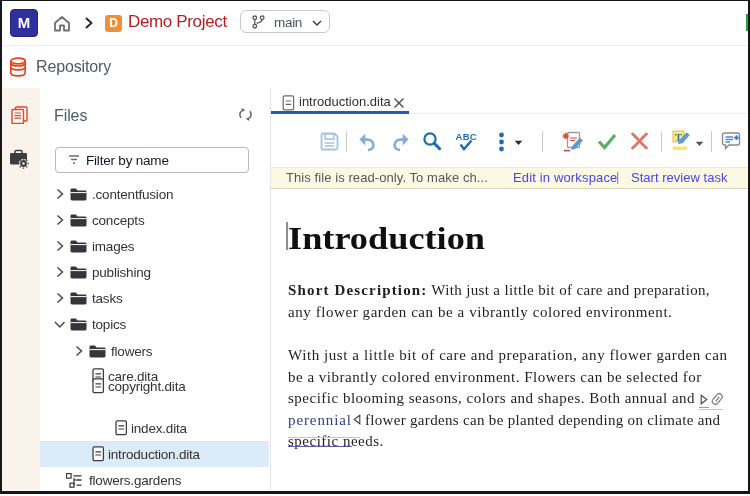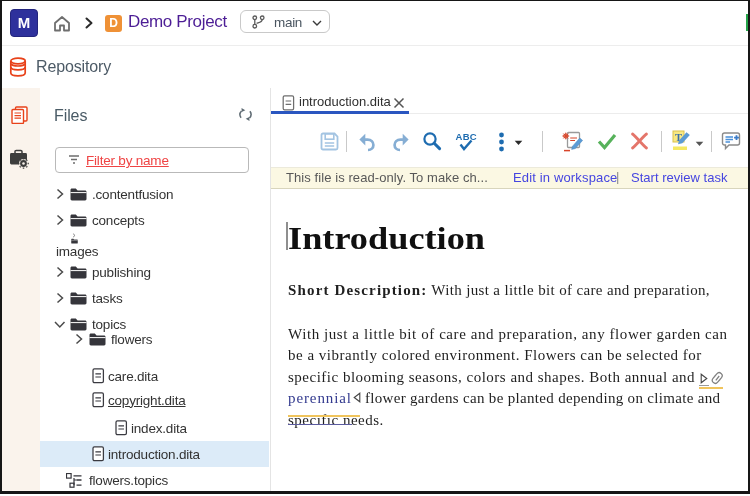--- a/index.html
+++ b/index.html
@@ -16,21 +16,21 @@
 <svg class="abs" style="left:53px;top:15px;" width="18" height="17" viewBox="0 0 18 17">
   <path d="M2 8 L9 2 L16 8 V15.5 H11 V10.5 H7 V15.5 H2 Z" fill="none" stroke="#6f6f6f" stroke-width="1.8" stroke-linejoin="round"></path>
 </svg>
 
 <svg class="abs" style="left:84px;top:17px;" width="10" height="12" viewBox="0 0 10 12">
   <path d="M2.5 1.5 L7.5 6 L2.5 10.5" fill="none" stroke="#2b2b2b" stroke-width="2" stroke-linecap="round" stroke-linejoin="round"></path>
 </svg>
 
 <div class="abs" style="left:105px;top:15px;width:17px;height:17px;background:#ef9136;border-radius:3px;color:#fff;font-weight:bold;font-size:12px;text-align:center;line-height:17px;">D</div>
 
-<div class="abs" style="left:128px;top:12px;font-size:17px;line-height:20px;color:#4c1d95;letter-spacing:-0.35px;">Demo Project</div>
+<div class="abs" style="left:128px;top:12px;font-size:17px;line-height:20px;color:#b91c1c;letter-spacing:-0.35px;">Demo Project</div>
 
 <div class="abs" style="left:240px;top:10px;width:90px;height:23px;border:1px solid #c9c9c9;border-radius:6px;box-sizing:border-box;background:#fff;"></div>
 <svg class="abs" style="left:252px;top:15px;" width="13" height="14" viewBox="0 0 13 14">
   <circle cx="2.8" cy="2.8" r="1.8" fill="none" stroke="#5a5a5a" stroke-width="1.3"></circle>
   <circle cx="10.2" cy="2.8" r="1.8" fill="none" stroke="#5a5a5a" stroke-width="1.3"></circle>
   <circle cx="2.8" cy="11.2" r="1.8" fill="none" stroke="#5a5a5a" stroke-width="1.3"></circle>
   <path d="M2.8 4.6 V9.4 M10.2 4.6 C10.2 7.4 7 7.6 4.6 8.4" fill="none" stroke="#5a5a5a" stroke-width="1.3"></path>
 </svg>
 <div class="abs" style="left:274px;top:15px;font-size:13.5px;color:#4a5560;letter-spacing:-0.3px;">main</div>
 <svg class="abs" style="left:312px;top:20px;" width="10" height="6" viewBox="0 0 10 6">
@@ -74,21 +74,21 @@
   <path d="M3.1 10.8 A5.3 5.3 0 0 1 3.5 4.0" fill="none" stroke="#5f6b73" stroke-width="1.5"></path>
   <path d="M11.9 4.2 A5.3 5.3 0 0 1 11.5 11" fill="none" stroke="#5f6b73" stroke-width="1.5"></path>
   <path d="M3.5 0.9 L3.7 4.9 L7.3 3.3 Z" fill="#5f6b73"></path>
   <path d="M11.5 14.1 L11.3 10.1 L7.7 11.7 Z" fill="#5f6b73"></path>
 </svg>
 
 <div class="abs" style="left:55px;top:147px;width:194px;height:26px;border:1px solid #b9b9b9;border-radius:4px;box-sizing:border-box;background:#fff;"></div>
 <svg class="abs" style="left:68px;top:155px;" width="12" height="10" viewBox="0 0 12 10">
   <path d="M1 1 H11 M3 4.5 H9 M5 8 H7" stroke="#6d6d6d" stroke-width="1.3"></path>
 </svg>
-<div class="abs" style="left:86px;top:153px;font-size:13.5px;color:#ef4444;letter-spacing:-0.2px;text-decoration:underline;">Filter by name</div>
+<div class="abs" style="left:86px;top:153px;font-size:13.5px;color:#0f172a;letter-spacing:-0.2px;">Filter by name</div>
 
 <style>
   .trow{position:absolute;height:26px;display:flex;align-items:center;font-size:13.5px;letter-spacing:-0.2px;color:#333;}
   .chev{width:8px;height:12px;margin-right:6px;}
   .tname{white-space:nowrap;}
 </style>
 <svg width="0" height="0" style="position:absolute">
   <defs>
     <g id="folder">
       <path d="M0.5 3 C0.5 2.2 1.1 1.6 1.9 1.6 H5.8 L7.6 3.6 H15.1 C15.9 3.6 16.5 4.2 16.5 5 V12 C16.5 12.8 15.9 13.4 15.1 13.4 H1.9 C1.1 13.4 0.5 12.8 0.5 12 Z" fill="#35353b"></path>
@@ -120,21 +120,21 @@
 </div>
 <div class="trow" style="left:56px;top:207px;">
   <svg class="chev" viewBox="0 0 8 12">
       <use href="#chevR"></use>
     </svg>
   <svg width="17" height="15" viewBox="0 0 17 15" style="margin-right:5px;">
       <use href="#folder"></use>
     </svg>
   <span class="tname">concepts</span>
 </div>
-<div class="trow" style="left:56px;top:233px;flex-direction:column;">
+<div class="trow" style="left:56px;top:233px;">
   <svg class="chev" viewBox="0 0 8 12">
       <use href="#chevR"></use>
     </svg>
   <svg width="17" height="15" viewBox="0 0 17 15" style="margin-right:5px;">
       <use href="#folder"></use>
     </svg>
   <span class="tname">images</span>
 </div>
 <div class="trow" style="left:56px;top:259px;">
   <svg class="chev" viewBox="0 0 8 12">
@@ -156,36 +156,36 @@
 </div>
 <div class="trow" style="left:54px;top:311px;">
   <svg width="12" height="11" viewBox="0 0 12 11" style="margin-right:4px;">
       <use href="#chevD"></use>
     </svg>
   <svg width="17" height="15" viewBox="0 0 17 15" style="margin-right:5px;">
       <use href="#folder"></use>
     </svg>
   <span class="tname">topics</span>
 </div>
-<div class="trow" style="left:75px;top:326px;">
+<div class="trow" style="left:75px;top:338px;">
   <svg class="chev" viewBox="0 0 8 12">
       <use href="#chevR"></use>
     </svg>
   <svg width="17" height="15" viewBox="0 0 17 15" style="margin-right:5px;">
       <use href="#folder"></use>
     </svg>
   <span class="tname">flowers</span>
 </div>
 <div class="trow" style="left:92px;top:363px;">
   <svg width="13" height="16" viewBox="0 0 13 16" style="margin-right:3px;">
       <use href="#file"></use>
     </svg>
   <span class="tname">care.dita</span>
 </div>
-<div class="trow" style="left:92px;top:387px;text-decoration:underline;">
+<div class="trow" style="left:92px;top:373px;">
   <svg width="13" height="16" viewBox="0 0 13 16" style="margin-right:3px;">
       <use href="#file"></use>
     </svg>
   <span class="tname">copyright.dita</span>
 </div>
 <div class="trow" style="left:92px;top:415px;padding-left:23px;">
   <svg width="13" height="16" viewBox="0 0 13 16" style="margin-right:3px;">
       <use href="#file"></use>
     </svg>
   <span class="tname">index.dita</span>
@@ -194,21 +194,21 @@
 <div class="trow" style="left:92px;top:441px;">
   <svg width="13" height="16" viewBox="0 0 13 16" style="margin-right:3px;">
       <use href="#file"></use>
     </svg>
   <span class="tname">introduction.dita</span>
 </div>
 <div class="trow" style="left:66px;top:467px;">
   <svg width="16" height="15" viewBox="0 0 16 15" style="margin-right:7px;">
       <use href="#dmap"></use>
     </svg>
-  <span class="tname">flowers.topics</span>
+  <span class="tname">flowers.gardens</span>
 </div>
 
 <svg class="abs" style="left:282px;top:95px;" width="13" height="16" viewBox="0 0 13 16">
   <rect x="1.2" y="0.8" width="10.4" height="14" rx="1.4" fill="#fff" stroke="#6d6d6d" stroke-width="1.25"></rect>
   <path d="M3.6 6 H9.2 M3.6 9.4 H9.2" stroke="#6d6d6d" stroke-width="1.15"></path>
 </svg>
 <div class="abs" style="left:299px;top:93.5px;font-size:13px;color:#2f2f2f;">introduction.dita</div>
 <svg class="abs" style="left:393px;top:97px;" width="12" height="12" viewBox="0 0 12 12">
   <path d="M1.5 1.5 L10.5 10.5 M10.5 1.5 L1.5 10.5" stroke="#555" stroke-width="1.5"></path>
 </svg>
@@ -282,21 +282,21 @@
 <div class="abs" style="left:271px;top:167px;width:477px;height:22px;background:#fbf8e3;border-top:1px solid #eceadb;border-bottom:1px solid #d8d5bc;box-sizing:border-box;"></div>
 <div class="abs" style="left:286px;top:170px;font-size:13px;color:#585858;letter-spacing:0.08px;">This file is read-only. To make ch...</div>
 <div class="abs" style="left:513px;top:170px;font-size:13px;color:#4545e0;letter-spacing:0.15px;">Edit in workspace</div>
 <div class="abs" style="left:616px;top:169px;font-size:13px;color:#8a8a8a;">|</div>
 <div class="abs" style="left:631px;top:170px;font-size:13px;color:#4545e0;letter-spacing:0.02px;">Start review task</div>
 
 <div class="abs" style="left:286px;top:222px;width:1.5px;height:28px;background:#8f8f8f;"></div>
 <div class="abs" style="left:288px;top:221px;font-family:'Liberation Serif',serif;font-size:31px;font-weight:bold;color:#101010;transform:scaleX(1.171);transform-origin:left center;">Introduction</div>
 
 <div class="abs" style="left:288px;top:280px;font-family:'Liberation Serif',serif;font-size:15px;line-height:21.5px;letter-spacing:0.5px;color:#1f1f1f;width:470px;">
-  <div><b style="letter-spacing:1.15px;">Short Description:</b><span style="letter-spacing:0.35px;"> With just a little bit of care and preparation,</span><br></div>
+  <div><b style="letter-spacing:1.15px;">Short Description:</b><span style="letter-spacing:0.35px;"> With just a little bit of care and preparation,</span><br><span style="letter-spacing:0.57px;">any flower garden can be a vibrantly colored environment.</span></div>
   <div style="margin-top:22px;"><span style="letter-spacing:0.58px;">With just a little bit of care and preparation, any flower garden can</span><br>be a vibrantly colored environment. Flowers can be selected for<br>specific blooming seasons, colors and shapes. Both annual and<span style="position:relative;display:inline-block;width:34px;height:13px;"><svg width="8" height="11" viewBox="0 0 8 11" style="position:absolute;left:5px;bottom:-2px;">
           <path d="M1.2 1.2 L6.8 5.5 L1.2 9.8 Z" fill="none" stroke="#444" stroke-width="1.1"></path>
         </svg><svg width="15" height="14" viewBox="0 0 15 14" style="position:absolute;left:15px;bottom:-3px;">
           <path d="M4.5 5.5 L6.8 2.8 C7.9 1.5 9.9 1.4 11.1 2.4 C12.3 3.4 12.5 5.3 11.5 6.6 L9.5 9 M10 8.5 L7.7 11.2 C6.6 12.5 4.6 12.6 3.4 11.6 C2.2 10.6 2 8.7 3 7.4 L5 5 M5.8 9.3 L9.2 5" fill="none" stroke="#808080" stroke-width="1.25"></path>
         </svg><span style="position:absolute;left:4px;bottom:-4.5px;width:10px;height:1px;background:#9a9a9a;"></span><span style="position:absolute;left:4px;bottom:-7px;width:24px;height:1.5px;background:#f0c45c;"></span></span><br>
   <span style="position:relative;display:inline-block;"><span style="color:#333a8f;border-bottom:1px solid #5b5b9e;padding-bottom:18px;letter-spacing:0.9px;">perennial</span><svg width="8" height="11" viewBox="0 0 8 11" style="margin-left:1px;margin-right:4px;">
           <path d="M6.8 1.2 L1.2 5.5 L6.8 9.8 Z" fill="none" stroke="#444" stroke-width="1.1"></path>
         </svg><span style="position:absolute;left:0;bottom:-7px;width:72px;height:1.5px;background:#f0c45c;"></span></span><span style="letter-spacing:0.32px;">flower gardens can be planted depending on climate and</span><br>specific needs.</div>
 </div>
 

